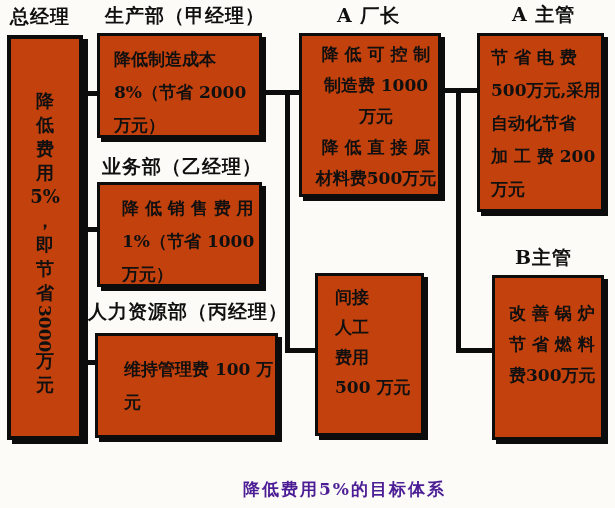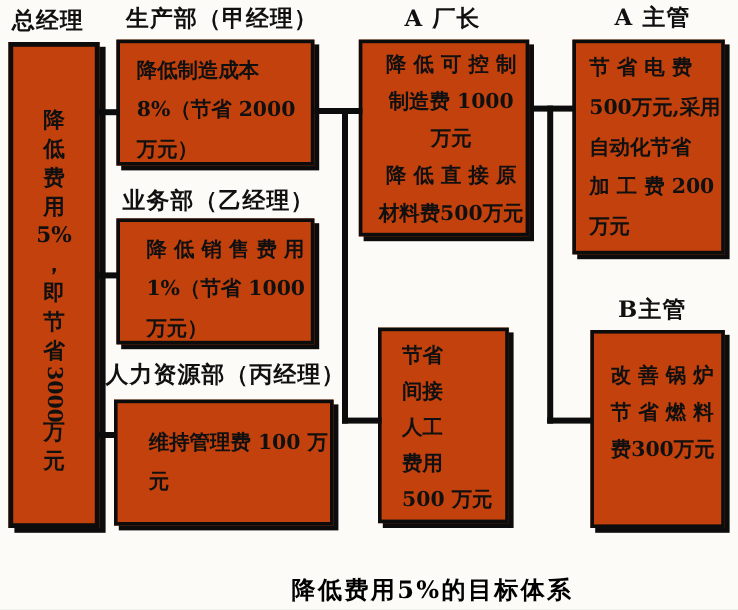--- a/index.html
+++ b/index.html
@@ -32,22 +32,22 @@
   .fda-box .ln{line-height:31px;}
   .sva-box{padding:5px 0 0 11px;}
   .sva-box .ln{line-height:33px;}
   .fdb-box{padding:6px 0 0 17px;}
   .fdb-box .ln{line-height:30px;}
   .svb-box{padding:20px 0 0 14px;}
   .svb-box .ln{line-height:31px;}
   .conn{position:absolute;background:#0c0c0c;}
   #caption{
     position:absolute;left:243px;top:478px;
-    font-size:20px;font-weight:700;letter-spacing:2px;white-space:pre;
-    color:#000000;
+    font-size:17px;font-weight:700;letter-spacing:2px;white-space:pre;
+    color:#4c1d95;
   }
 </style>
 </head>
 <body>
 
 <div id="canvas">
 
   <div class="lbl" style="left:10px;top:4px;">总经理</div>
   <div class="lbl" style="left:105px;top:3px;">生产部（甲经理）</div>
   <div class="lbl" style="left:337px;top:3px;">A 厂长</div>
@@ -99,21 +99,20 @@
 
   <div class="box sva-box" style="left:477px;top:33px;width:127px;height:179px;">
     <div class="ln">节 省 电 费</div>
     <div class="ln">500万元,采用</div>
     <div class="ln">自动化节省</div>
     <div class="ln">加 工 费 200</div>
     <div class="ln">万元</div>
   </div>
 
   <div class="box fdb-box" style="left:315px;top:273px;width:109px;height:163px;">
-    <div class="ln">节省</div>
     <div class="ln">间接</div>
     <div class="ln">人工</div>
     <div class="ln">费用</div>
     <div class="ln">500 万元</div>
   </div>
 
   <div class="box svb-box" style="left:492px;top:275px;width:112px;height:165px;">
     <div class="ln">改 善 锅 炉</div>
     <div class="ln">节 省 燃 料</div>
     <div class="ln">费300万元</div>

